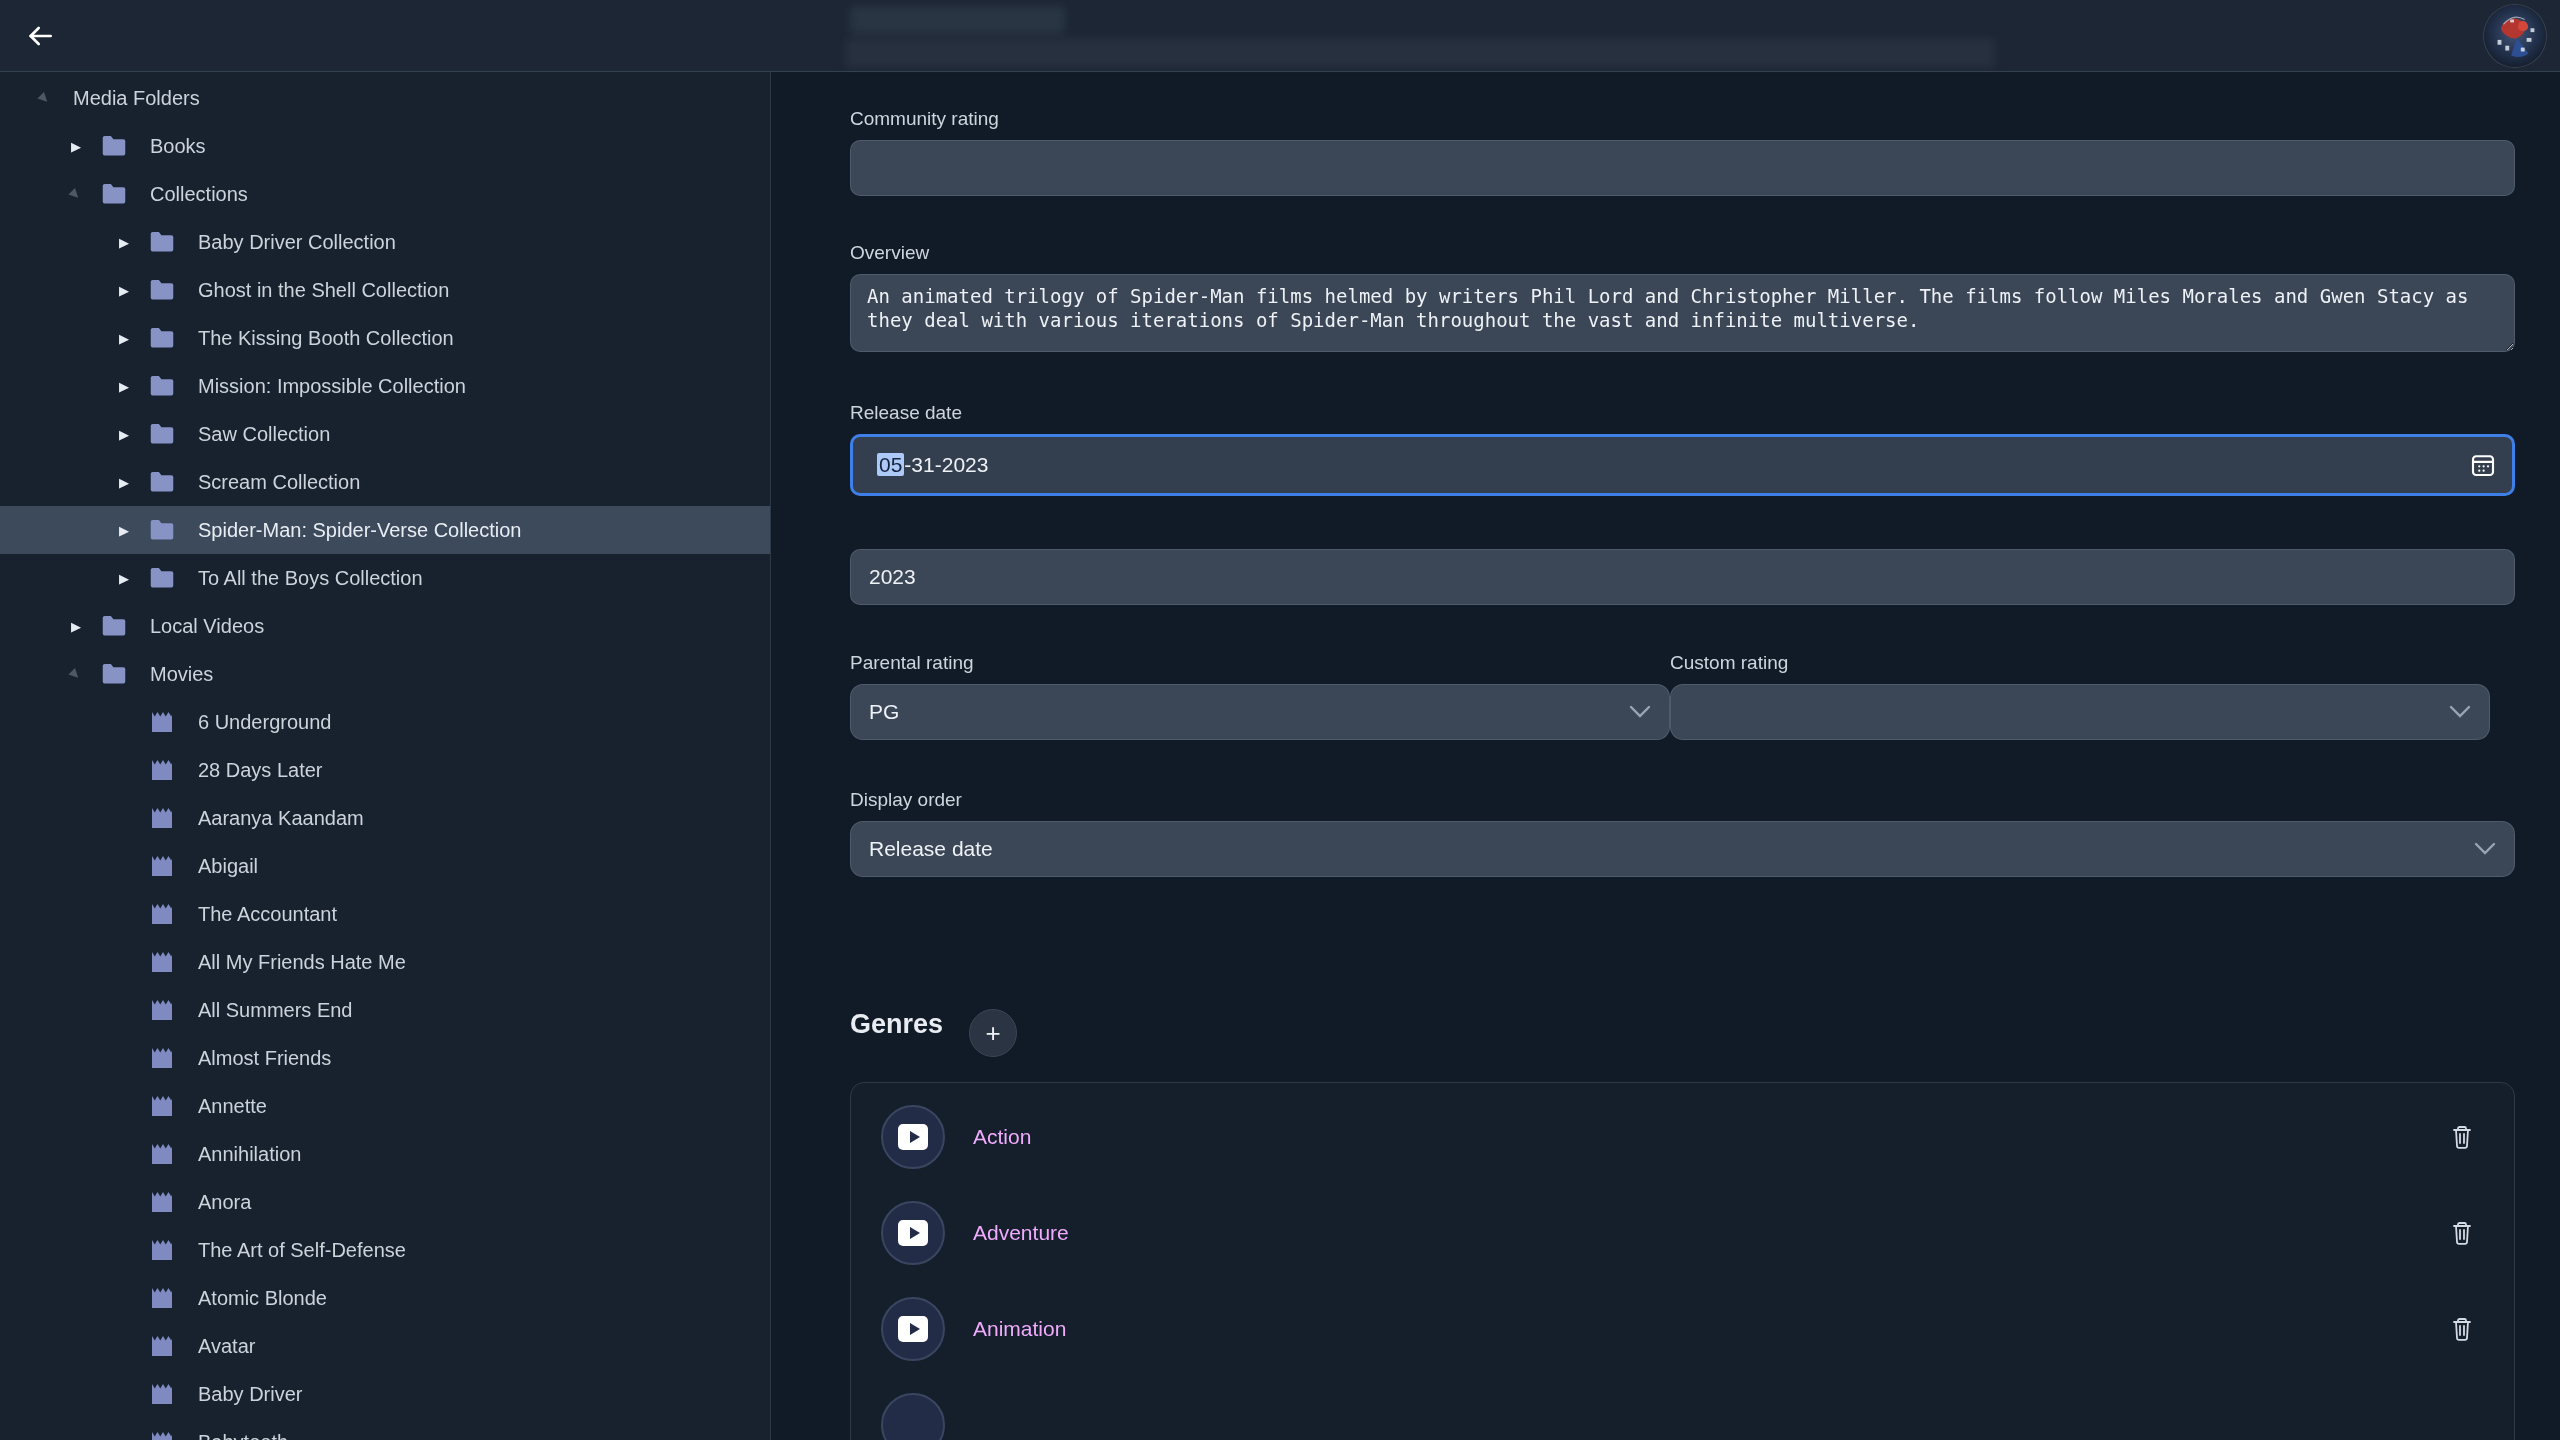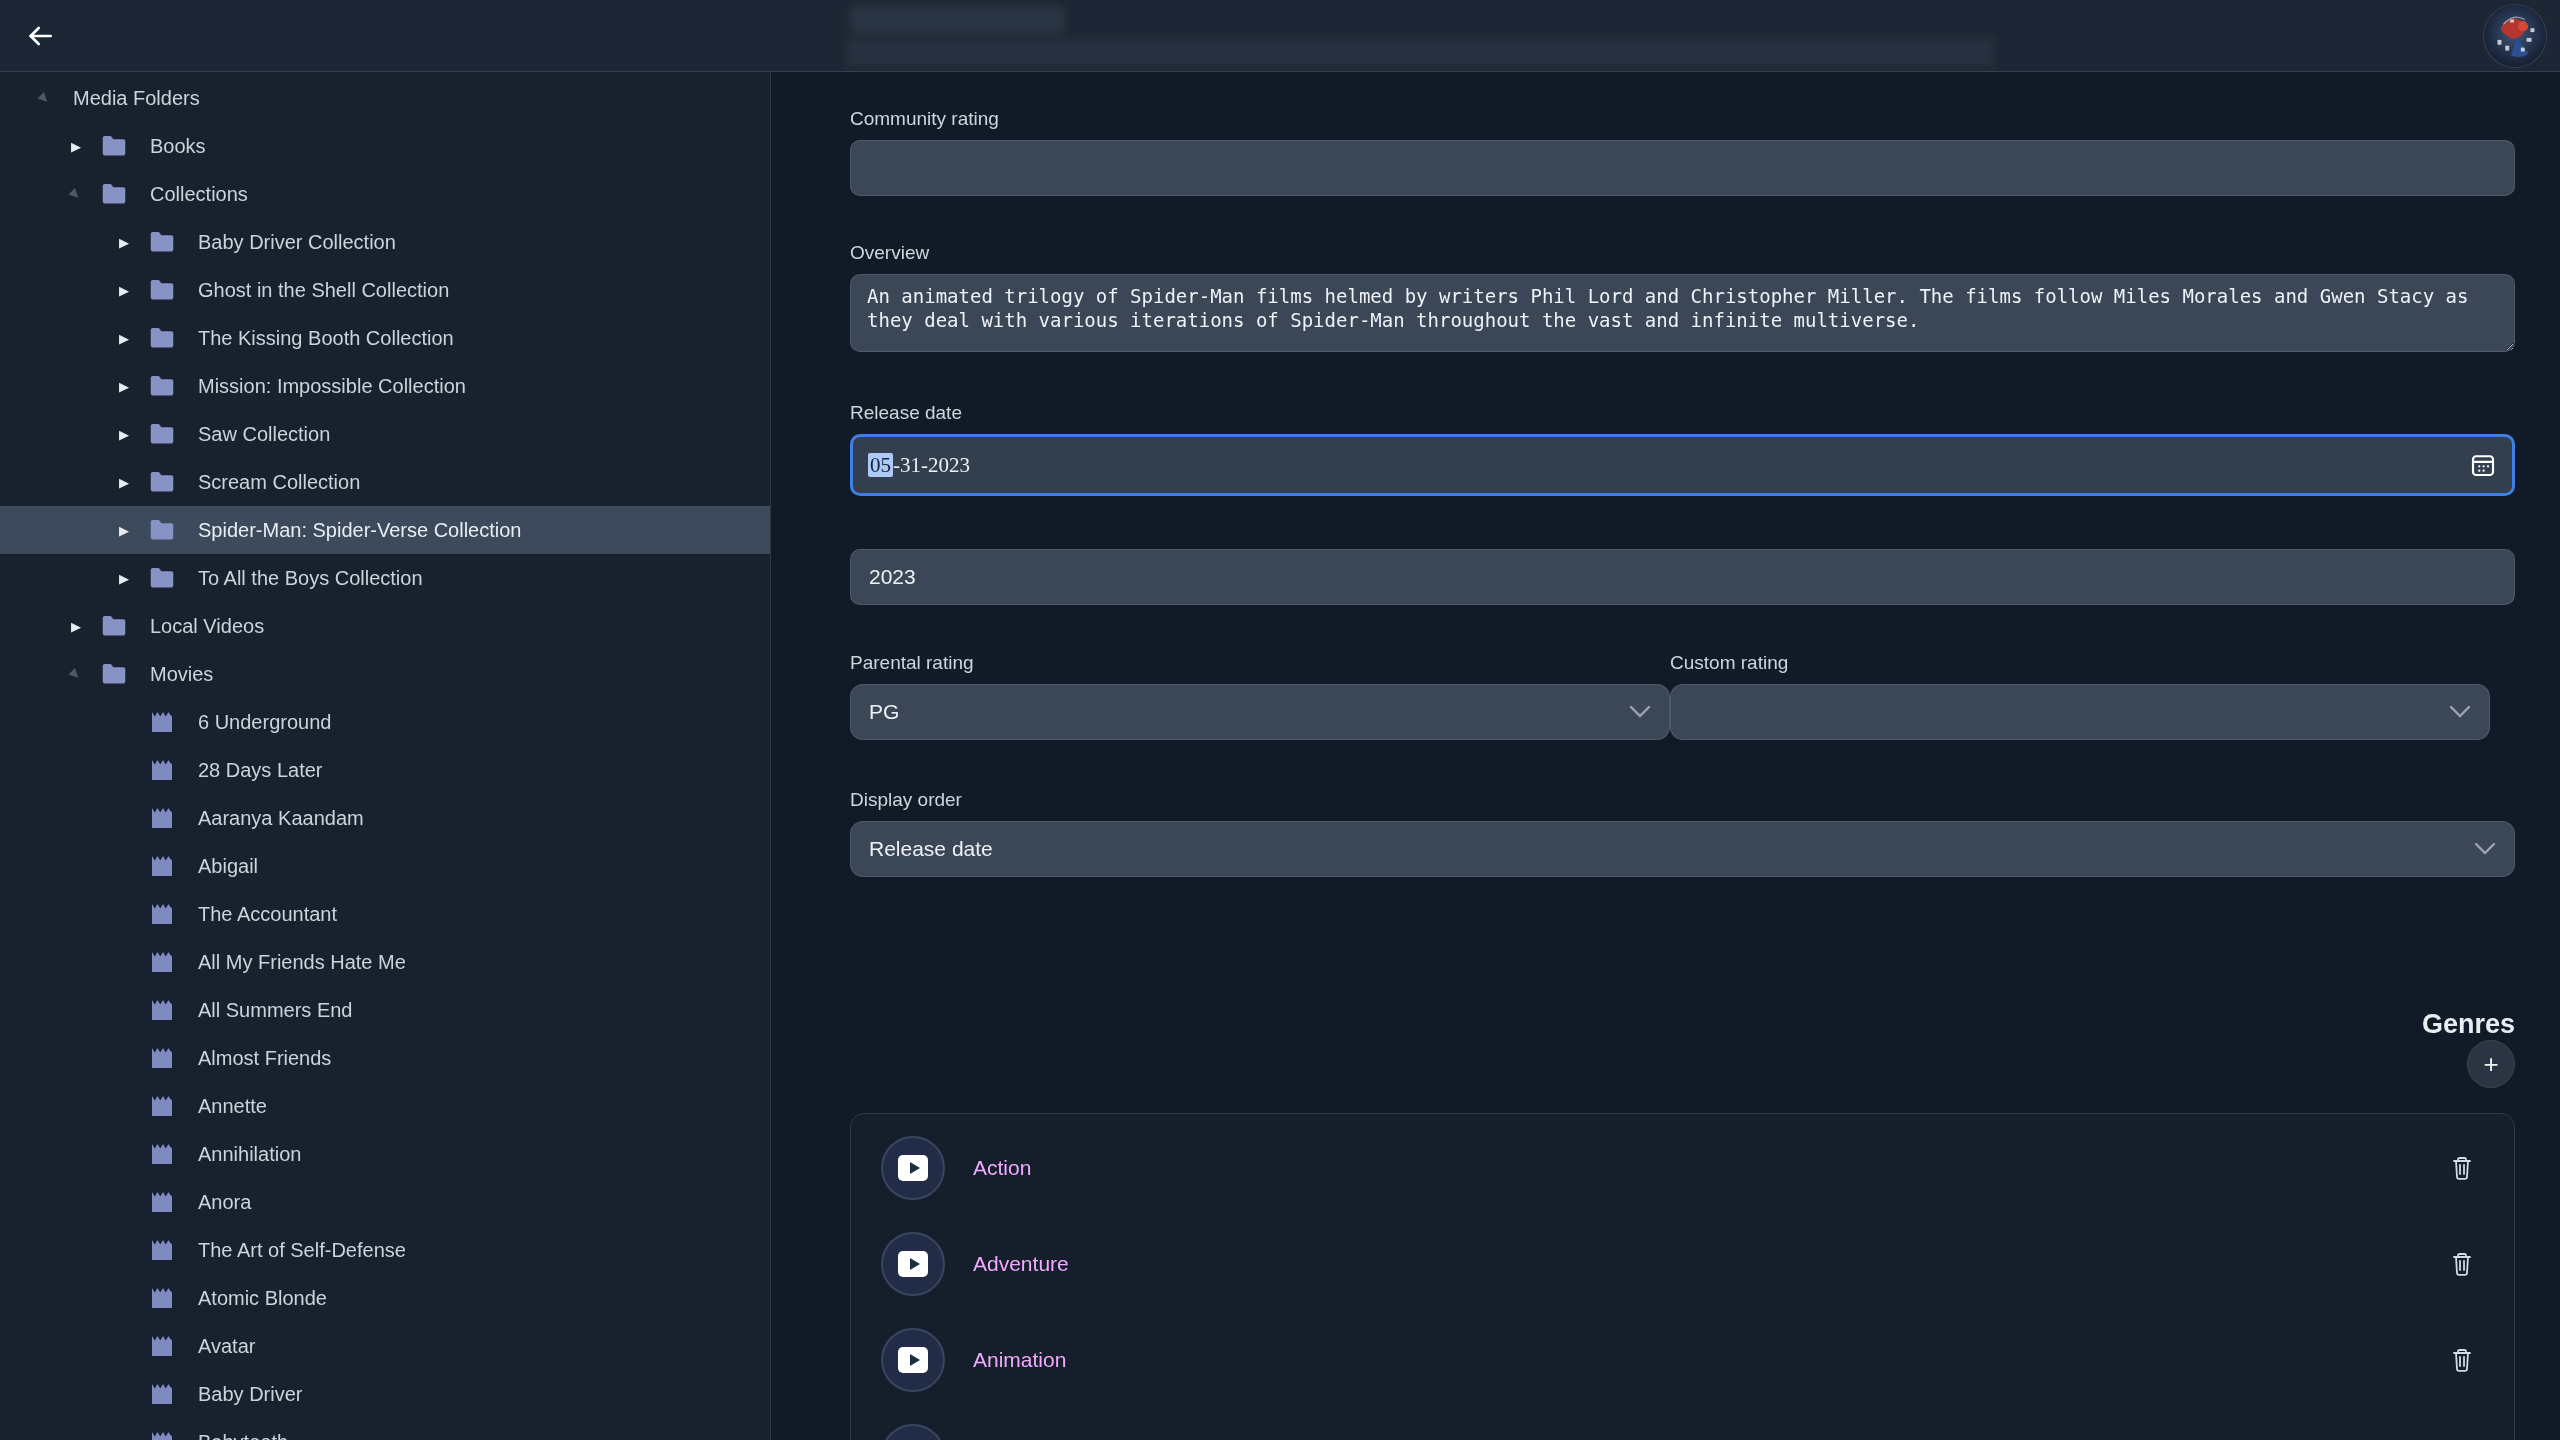--- a/index.html
+++ b/index.html
@@ -48,35 +48,35 @@
   .f-label { font-size:19px; color:#ced5dd; margin-bottom:10px; display:block; }
   .f-input, .f-select, .f-textarea, .f-date {
     width:1665px; background:#3b4757; border:1px solid rgba(128,142,162,0.28);
     border-radius:10px; color:#eef1f5; font-size:21px; }
   .f-input { height:56px; padding:0 18px; font-family:"Liberation Sans",sans-serif; outline:none; }
   .f-textarea { height:78px; padding:9px 16px; resize:both;
     font-family:"DejaVu Sans Mono", monospace; font-size:19px; line-height:24px; outline:none; }
   .f-select { height:56px; display:flex; align-items:center; justify-content:space-between;
     padding:0 18px; cursor:pointer;border-radius:13px; }
   .f-date { height:62px; border:3px solid #3e7fe8; background:#333f4e;
-    display:flex; align-items:center; padding:0 15px; position:relative; cursor:text;font-family:Liberation Serif, serif; }
+    display:flex; align-items:center; padding:0 24px; position:relative; cursor:text; }
   .sel-seg { background:#adc9f7; color:#16233a; padding:0 2px; border-radius:2px; }
   .cal-btn { position:absolute; right:14px; top:50%; transform:translateY(-50%);
     background:none; border:none; cursor:pointer; display:flex; }
   .block-community { margin-top:36px; }
   .block-overview  { margin-top:46px; }
   .block-release   { margin-top:46px; }
   .block-year      { margin-top:53px; }
   .block-ratings   { margin-top:47px; display:flex; }
   .block-ratings .col { width:820px; }
   .block-ratings .f-select { width:820px; }
   .block-display   { margin-top:49px; }
 
   
-  .genres-head { margin-top:132px; display:flex; align-items:flex-end;flex-direction:column; }
+  .genres-head { margin-top:132px; display:flex; align-items:flex-start; }
   .genres-title { font-size:27px; font-weight:bold; color:#e9edf2; }
   .add-btn { width:48px; height:48px; margin-left:26px; border-radius:50%;
     background:#2a3442; border:1px solid #3a4655; color:#eef2f6; font-size:26px;
     line-height:1; cursor:pointer; display:flex; align-items:center; justify-content:center; }
   .genres-card { margin-top:25px; width:1665px; height:402px;
     background:#151f2c; border:1px solid #2e3947; border-radius:14px;
     padding:6px 0; overflow:hidden; }
   .g-row { height:96px; display:flex; align-items:center; padding:0 40px 0 30px; }
   .g-circle { width:64px; height:64px; border-radius:50%; background:#222c47;
     border:2px solid #3a4660; flex:none; display:flex; align-items:center; justify-content:center; }

